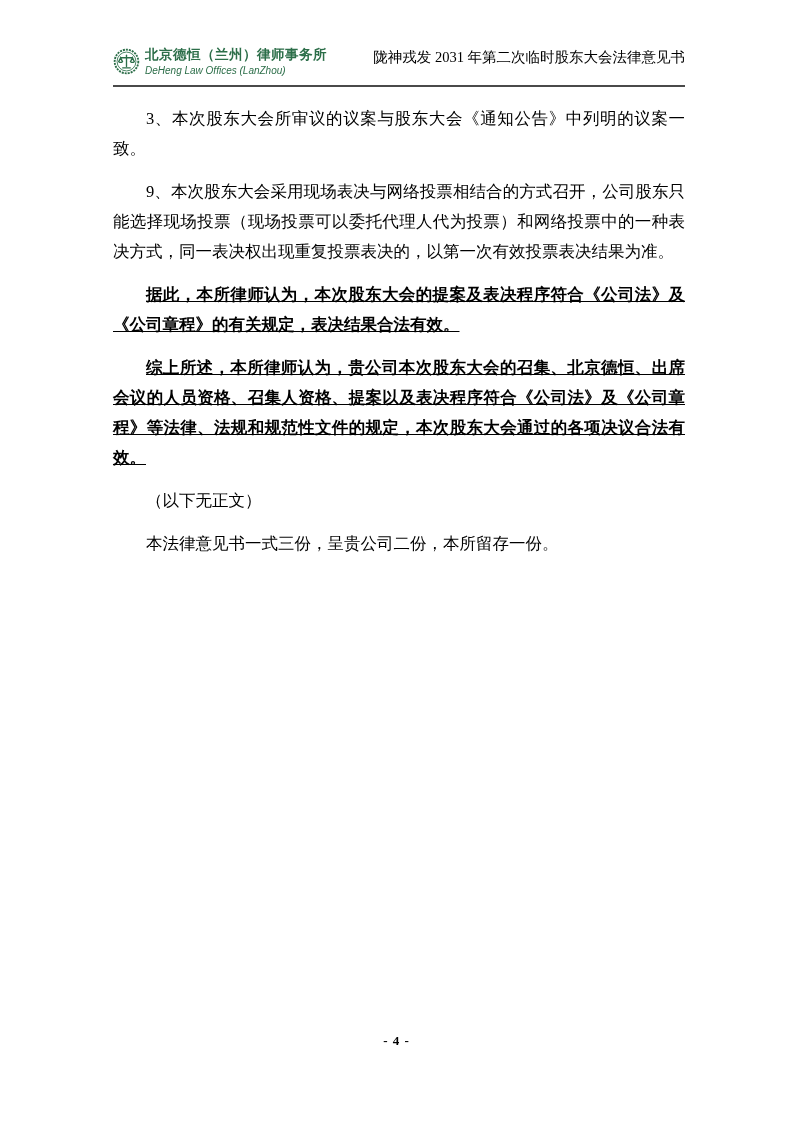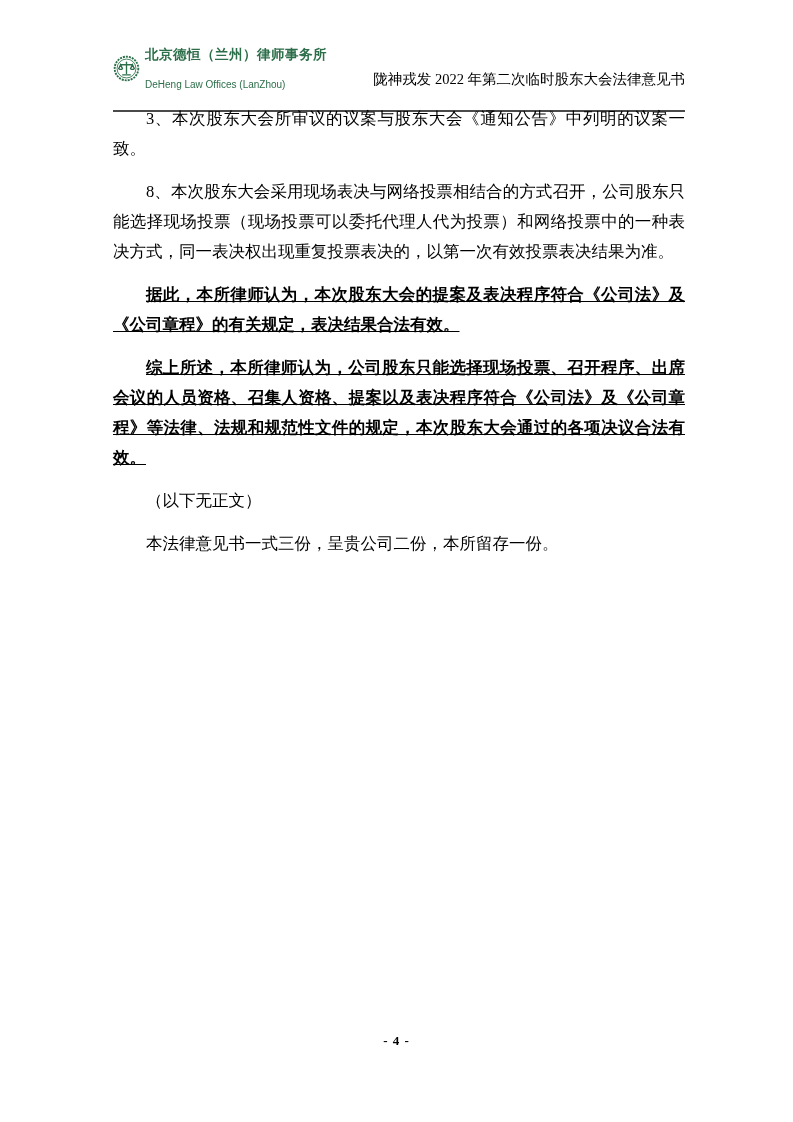--- a/index.html
+++ b/index.html
@@ -19,22 +19,22 @@
     box-sizing: border-box;
   }
   
   .header {
     position: absolute;
     top: 48px;
     left: 113px;
     width: 572px;
     display: flex;
     justify-content: space-between;
-    align-items: flex-end;
-    padding-bottom: 20px;
+    align-items: flex-start;
+    padding-bottom: 9px;
     border-bottom: 2.5px solid #4a4a4a;
   }
   .firm-block {
     display: flex;
     align-items: center;
     gap: 5px;
   }
   .firm-logo {
     width: 27px;
     height: 27px;
@@ -49,21 +49,22 @@
     font-family: "Liberation Sans", "DejaVu Sans", sans-serif;
     font-size: 13.5px;
     font-weight: bold;
     color: #2c6e49;
     letter-spacing: 0.5px;
   }
   .firm-name-en {
     font-family: "Liberation Sans", "DejaVu Sans", sans-serif;
     font-size: 10px;
     color: #2c6e49;
-    margin-top: 16px;
+    margin-top: 2px;
+    font-style: italic;
   }
   .doc-title {
     font-size: 14.5px;
     padding-bottom: 1px;
     white-space: nowrap;
   }
   
   .content {
     position: absolute;
     top: 86px;
@@ -119,29 +120,29 @@
           <path d="M9 11.5 L6.8 16.2 A3.1 2.4 0 0 0 11.2 16.2 Z"></path>
           <path d="M23 11.5 L20.8 16.2 A3.1 2.4 0 0 0 25.2 16.2 Z"></path>
           <line x1="11.5" y1="23.5" x2="20.5" y2="23.5"></line>
         </g>
       </svg>
       <div class="firm-names">
         <span class="firm-name-cn">北京德恒（兰州）律师事务所</span>
         <span class="firm-name-en">DeHeng Law Offices (LanZhou)</span>
       </div>
     </div>
-    <div class="doc-title">陇神戎发 2022 年第二次临时股东大会法律意见书</div>
+    <div class="doc-title">陇神戎发 2031 年第二次临时股东大会法律意见书</div>
   </div>
 
   <div class="content">
     <p class="first">3、本次股东大会所审议的议案与股东大会《通知公告》中列明的议案一致。</p>
-    <p>8、本次股东大会采用现场表决与网络投票相结合的方式召开，公司股东只能选择现场投票（现场投票可以委托代理人代为投票）和网络投票中的一种表决方式，同一表决权出现重复投票表决的，以第一次有效投票表决结果为准。</p>
+    <p>9、本次股东大会采用现场表决与网络投票相结合的方式召开，公司股东只能选择现场投票（现场投票可以委托代理人代为投票）和网络投票中的一种表决方式，同一表决权出现重复投票表决的，以第一次有效投票表决结果为准。</p>
     <p class="bold">据此，本所律师认为，本次股东大会的提案及表决程序符合《公司法》及《公司章程》的有关规定，表决结果合法有效。</p>
 
 
-    <p class="bold">综上所述，本所律师认为，公司股东只能选择现场投票、召开程序、出席会议的人员资格、召集人资格、提案以及表决程序符合《公司法》及《公司章程》等法律、法规和规范性文件的规定，本次股东大会通过的各项决议合法有效。</p>
+    <p class="bold">综上所述，本所律师认为，贵公司本次股东大会的召集、北京德恒、出席会议的人员资格、召集人资格、提案以及表决程序符合《公司法》及《公司章程》等法律、法规和规范性文件的规定，本次股东大会通过的各项决议合法有效。</p>
     <p>（以下无正文）</p>
     <p>本法律意见书一式三份，呈贵公司二份，本所留存一份。</p>
   </div>
 
   <div class="footer">- 4 -</div>
 
 </div>
 
 </body></html>

